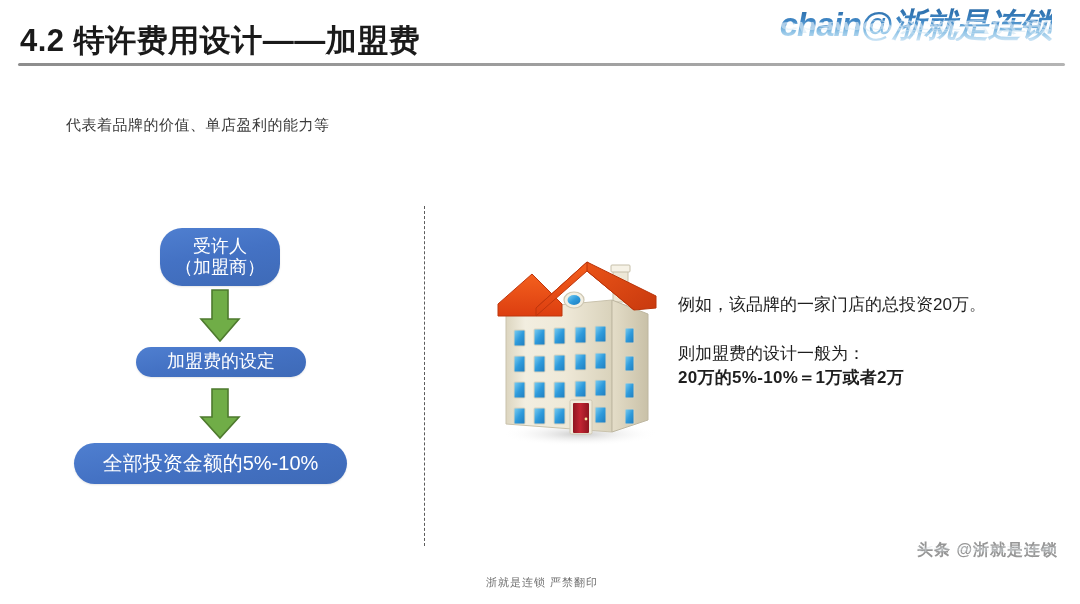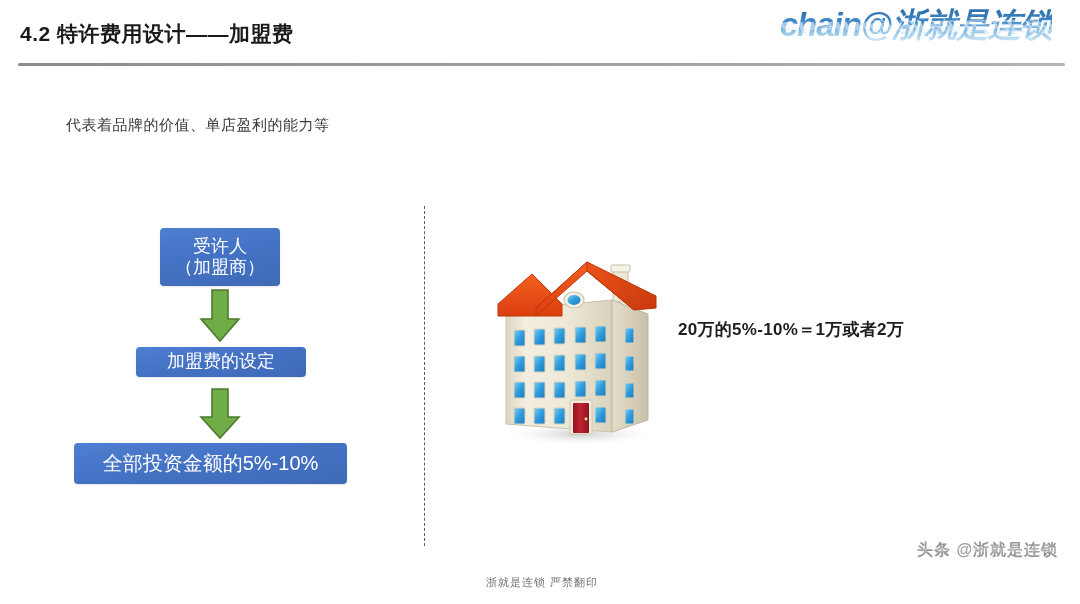--- a/index.html
+++ b/index.html
@@ -8,21 +8,21 @@
     background:#ffffff;
     font-family:"Liberation Sans","DejaVu Sans",sans-serif;
     overflow:hidden;
     position:relative;
   }
   #slide{position:absolute;inset:0;width:1080px;height:604px;}
 
   
   #slide-title{
     position:absolute;left:20px;top:20px;
-    font-size:21px;font-weight:bold;color:#1a1a1a;
+    font-size:31px;font-weight:bold;color:#1a1a1a;
     letter-spacing:.5px;white-space:nowrap;
   }
   #title-rule{
     position:absolute;left:18px;top:63px;width:1047px;height:3px;
     background:linear-gradient(to right,#8d8d8d 0%,#9a9a9a 40%,#b4b4b4 100%);
     border-radius:2px;
   }
 
   
   #brand{
@@ -56,21 +56,21 @@
   
   #divider{
     position:absolute;left:424px;top:206px;width:0;height:340px;
     border-left:1.5px dashed #5b5b5b;
   }
 
   
   .flow-box{
     position:absolute;
     background:linear-gradient(170deg,#4f7fd0 0%,#4472c4 45%,#3e6ab7 100%);
-    border-radius:4px;
+    border-radius:22px;
     color:#ffffff;
     display:flex;align-items:center;justify-content:center;
     text-align:center;line-height:1.18;
     box-shadow:0 1px 2px rgba(0,0,0,.10);
   }
   #flow-box-1{left:160px;top:228px;width:120px;height:58px;font-size:18px;}
   #flow-box-2{left:136px;top:347px;width:170px;height:30px;font-size:18px;}
   #flow-box-3{left:74px;top:443px;width:273px;height:41px;font-size:20px;}
   .flow-box .line2{display:block;}
 
@@ -241,22 +241,23 @@
         <rect x="137" y="157" width="9" height="15" rx="1" fill="url(#winGrad)"></rect>
       </g>
 
       <rect x="82" y="148" width="22" height="34" rx="1.5" fill="#F0EBDC" stroke="#CFC8B3" stroke-width="1"></rect>
       <rect x="85" y="151" width="16" height="30" rx="1" fill="url(#doorGrad)"></rect>
       <circle cx="98" cy="167" r="1.4" fill="#F5E7A0"></circle>
     </svg>
   </div>
 
   <div id="example-block">
+    <p class="para">例如，该品牌的一家门店的总投资20万。</p>
     <p class="para">
-      <br>
+      <span>则加盟费的设计一般为：</span><br>
       <span id="example-result">20万的5%-10%＝1万或者2万</span>
     </p>
   </div>
 
   <div id="copyright">浙就是连锁  严禁翻印</div>
   <div id="watermark">
     <span>头条 @浙就是连锁</span>
     <span class="wm-reflection">头条 @浙就是连锁</span>
   </div>
 

